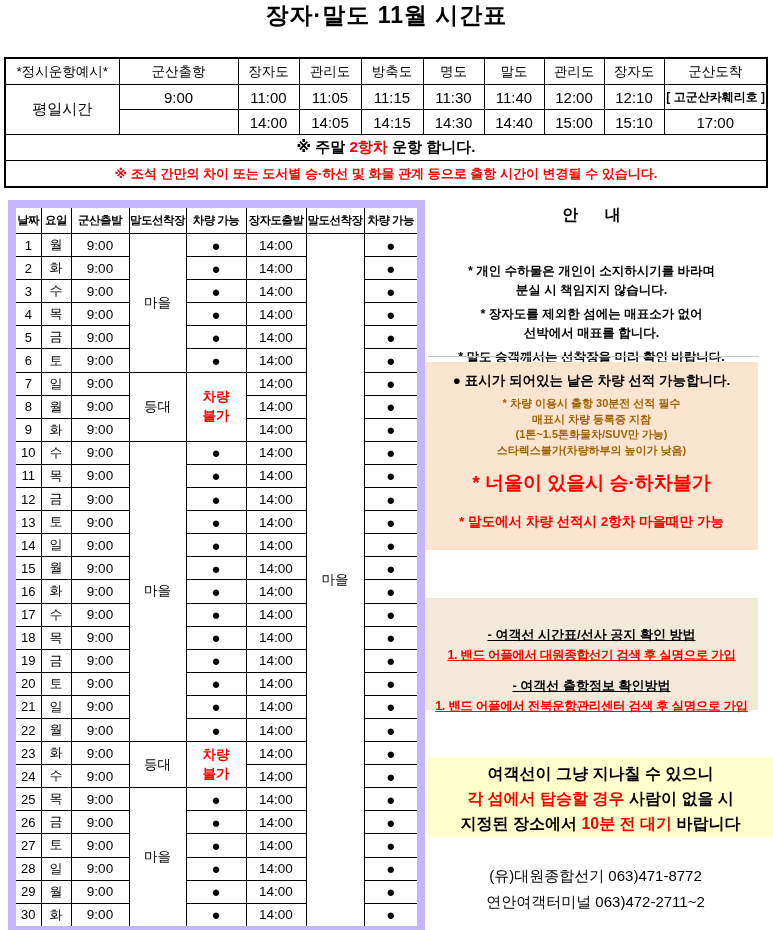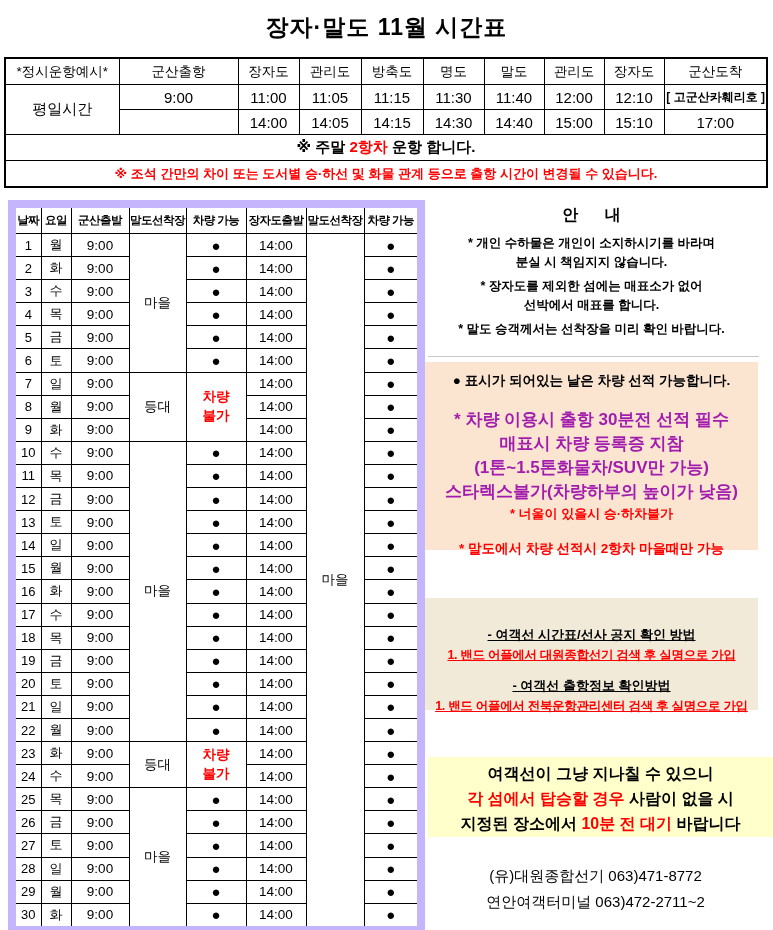--- a/index.html
+++ b/index.html
@@ -1,20 +1,20 @@
 <!DOCTYPE html>
 <html><head>
 <meta charset="utf-8">
 <style>
   html,body{margin:0;padding:0;background:#fff;}
   #page{position:relative;width:773px;height:930px;background:#fff;
         font-family:"Liberation Sans","DejaVu Sans",sans-serif;color:#000;overflow:hidden;}
   .red{color:#ff0000;}
 
-  .page-title{position:absolute;top:12px;left:0;width:100%;text-align:center;
+  .page-title{position:absolute;top:0;left:0;width:100%;text-align:center;
               font-size:23px;font-weight:bold;letter-spacing:1px;}
   .ship-label{position:absolute;top:41px;right:8px;font-size:12px;font-weight:bold;margin-top:48px;}
 
   table{border-collapse:collapse;table-layout:fixed;}
   td,th{border:1px solid #000;text-align:center;vertical-align:middle;padding:0;overflow:hidden;}
 
   
   .toptable{position:absolute;top:57px;left:4px;width:762px;border:2px solid #000;}
   .toptable th{height:25px;font-size:13.5px;font-weight:normal;}
   .toptable td{height:24px;font-size:15px;}
@@ -29,28 +29,28 @@
   .maintable td.time{font-size:13.5px;}
   .maintable td.pier{font-size:13.5px;}
   .maintable td.dot{font-size:15px;line-height:1;}
   .maintable td.nocar{color:#ff0000;font-weight:bold;font-size:13.5px;line-height:1.35;}
 
   
   .right-col{position:absolute;left:425px;top:198px;width:348px;height:732px;}
   .info-title{position:absolute;top:7px;left:0;width:333px;text-align:center;
               font-size:16px;font-weight:bold;white-space:pre;}
   .note{position:absolute;left:0;width:333px;text-align:center;
-        font-size:12.5px;font-weight:bold;line-height:1.5;}
+        font-size:12.5px;font-weight:bold;line-height:1.5;margin-top:28px;}
   .note1{top:36px;} .note2{top:79px;} .note3{top:122px;}
   .hairline{position:absolute;top:158px;left:3px;width:331px;border-top:1px solid #c9c9c9;}
   .car-box{position:absolute;top:164px;left:0;width:333px;height:188px;background:#fce5d0;
            text-align:center;}
   .car-box .head{padding-top:10px;font-size:13.5px;font-weight:bold;}
-  .car-box .grp1{margin-top:18px;font-size:17px;font-weight:bold;color:#a21caf;line-height:1.42;}
-  .car-box .grp2{margin-top:0;font-size:13px;font-weight:bold;color:#ff0000;}
+  .car-box .grp1{margin-top:6px;font-size:11px;font-weight:bold;color:#a16207;line-height:1.42;}
+  .car-box .grp2{margin-top:12px;font-size:19px;font-weight:bold;color:#ff0000;}
   .car-box .grp3{margin-top:17px;font-size:13.5px;font-weight:bold;color:#ff0000;}
   .band-box{position:absolute;top:400px;left:0;width:333px;height:112px;background:#f1ead9;
             text-align:center;}
   .band-box .bhead{margin-top:16px;padding-top:12px;font-size:13px;font-weight:bold;
                    text-decoration:underline;}
   .band-box .bline{margin-top:3px;font-size:12.5px;font-weight:bold;color:#ff0000;
                    text-decoration:underline;letter-spacing:-0.3px;}
   .band-box .bhead2{margin-top:13px;font-size:13px;font-weight:bold;text-decoration:underline;}
   .wait-box{position:absolute;top:559px;left:3px;width:345px;height:80px;background:#ffffcc;
             text-align:center;font-size:16px;font-weight:bold;line-height:25px;padding-top:4px;

